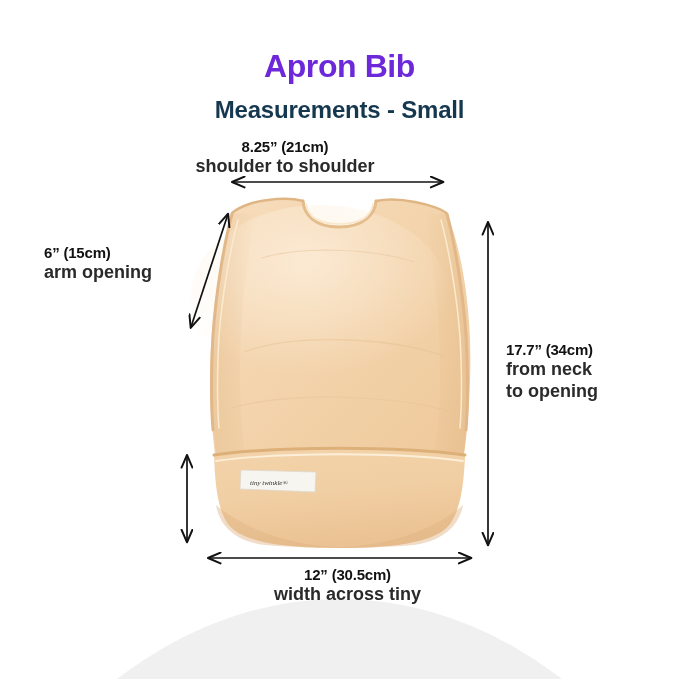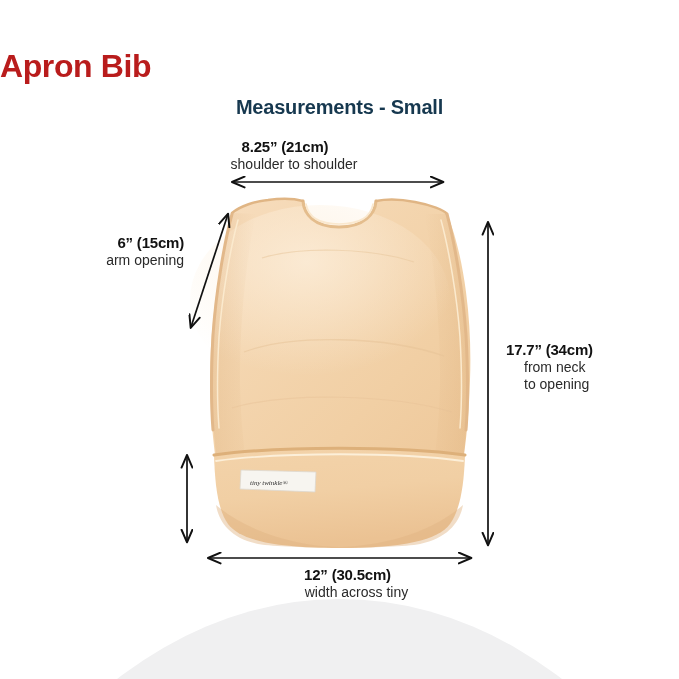--- a/index.html
+++ b/index.html
@@ -28,71 +28,70 @@
     background: #f0f0f1;
     border-radius: 50% 50% 0 0 / 100% 100% 0 0;
     z-index: 0;
   }
   
   #title {
     position: absolute;
     top: 48px;
     left: 0;
     width: 679px;
-    text-align: left;
+    text-align: center;
     font-size: 32px;
     font-weight: 700;
     letter-spacing: -0.4px;
-    color: #b91c1c;
+    color: #6d28d9;
     z-index: 6;
   }
   #subtitle {
     position: absolute;
     top: 96px;
     left: 0;
     width: 679px;
     text-align: center;
-    font-size: 20px;
+    font-size: 24px;
     font-weight: 700;
     letter-spacing: -0.2px;
     color: #16384f;
     z-index: 6;
   }
   
   .meas-label {
     position: absolute;
     color: #1b1b1b;
     line-height: 1.22;
     z-index: 6;
   }
   .meas-value {
     font-size: 15px;
     font-weight: 700;
     letter-spacing: -0.2px;
     display: block;
     color: #121212;
   }
   .meas-desc {
-    font-size: 14px;
-    font-weight: 400;
+    font-size: 18px;
+    font-weight: 700;
     display: block;
     color: #2a2a2a;
-    margin-left: 18px;
   }
   #label-shoulder {
     top: 138px;
     left: 0;
     width: 570px;
     text-align: center;
   }
   #label-arm {
-    top: 234px;
+    top: 244px;
     left: 44px;
     width: 140px;
-    text-align: right;
+    text-align: left;
   }
   #label-neck {
     top: 341px;
     left: 506px;
     width: 160px;
     text-align: left;
   }
   #label-pocket {
     top: 478px;
     left: 20px;

